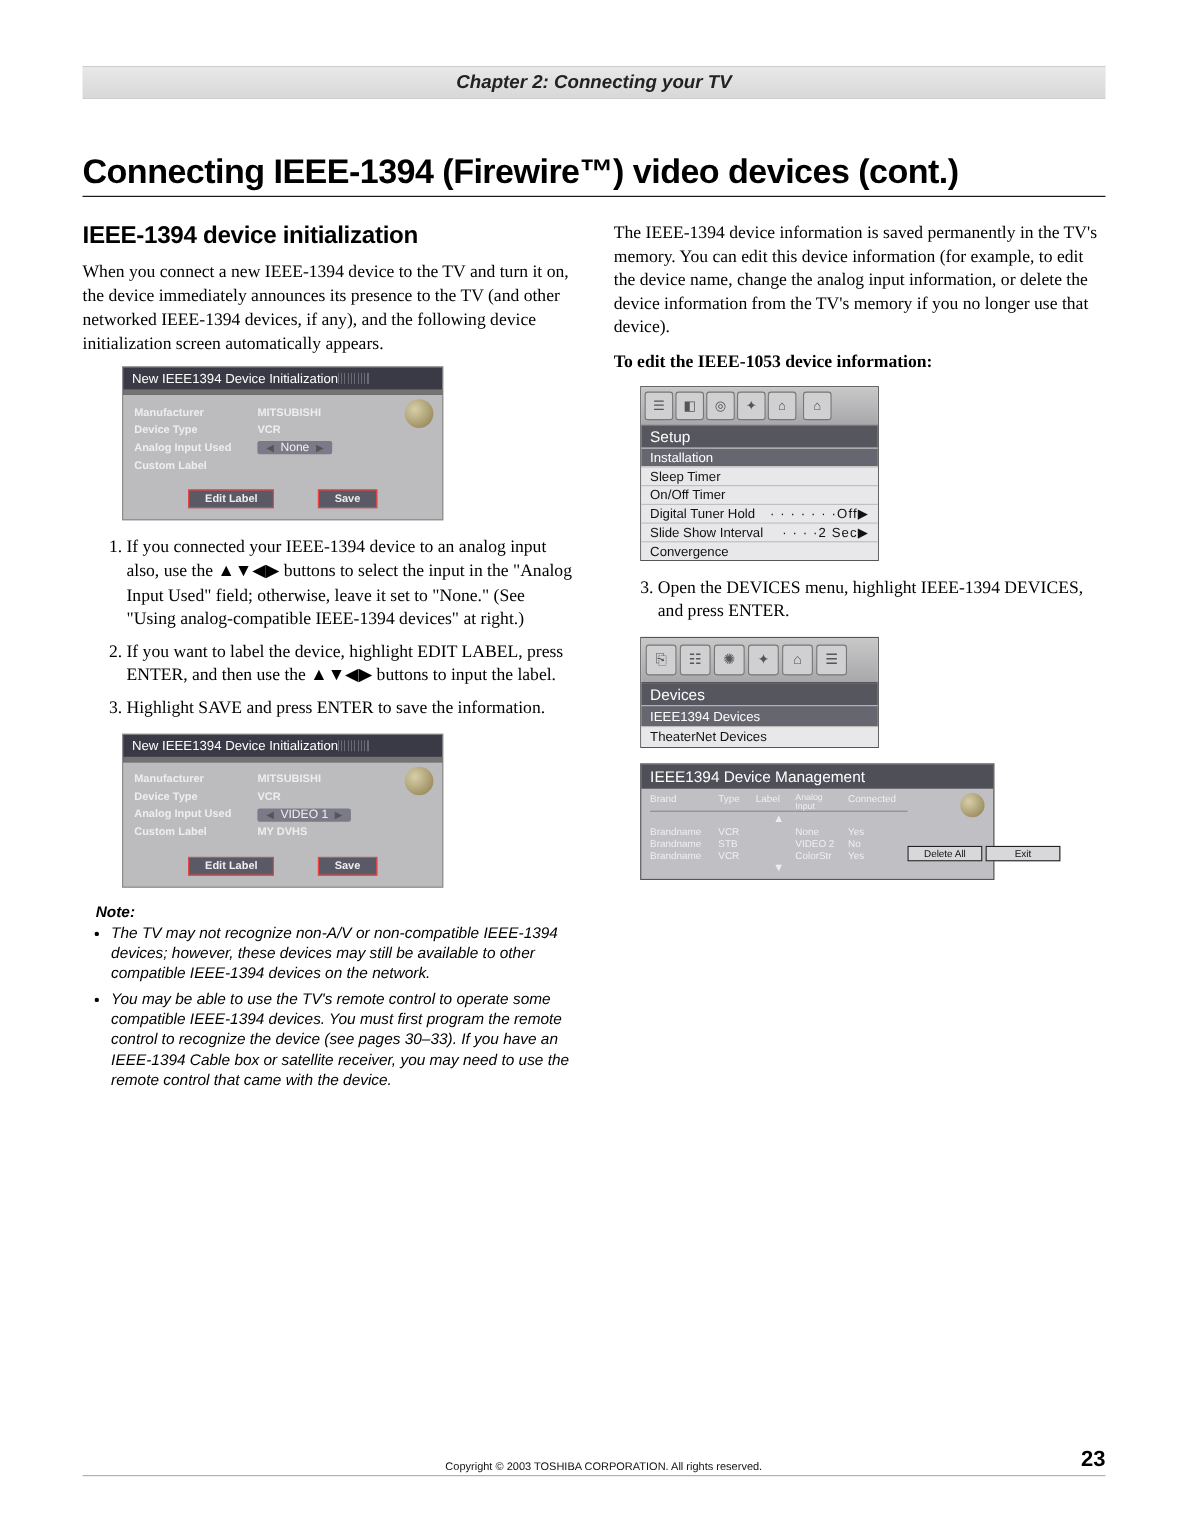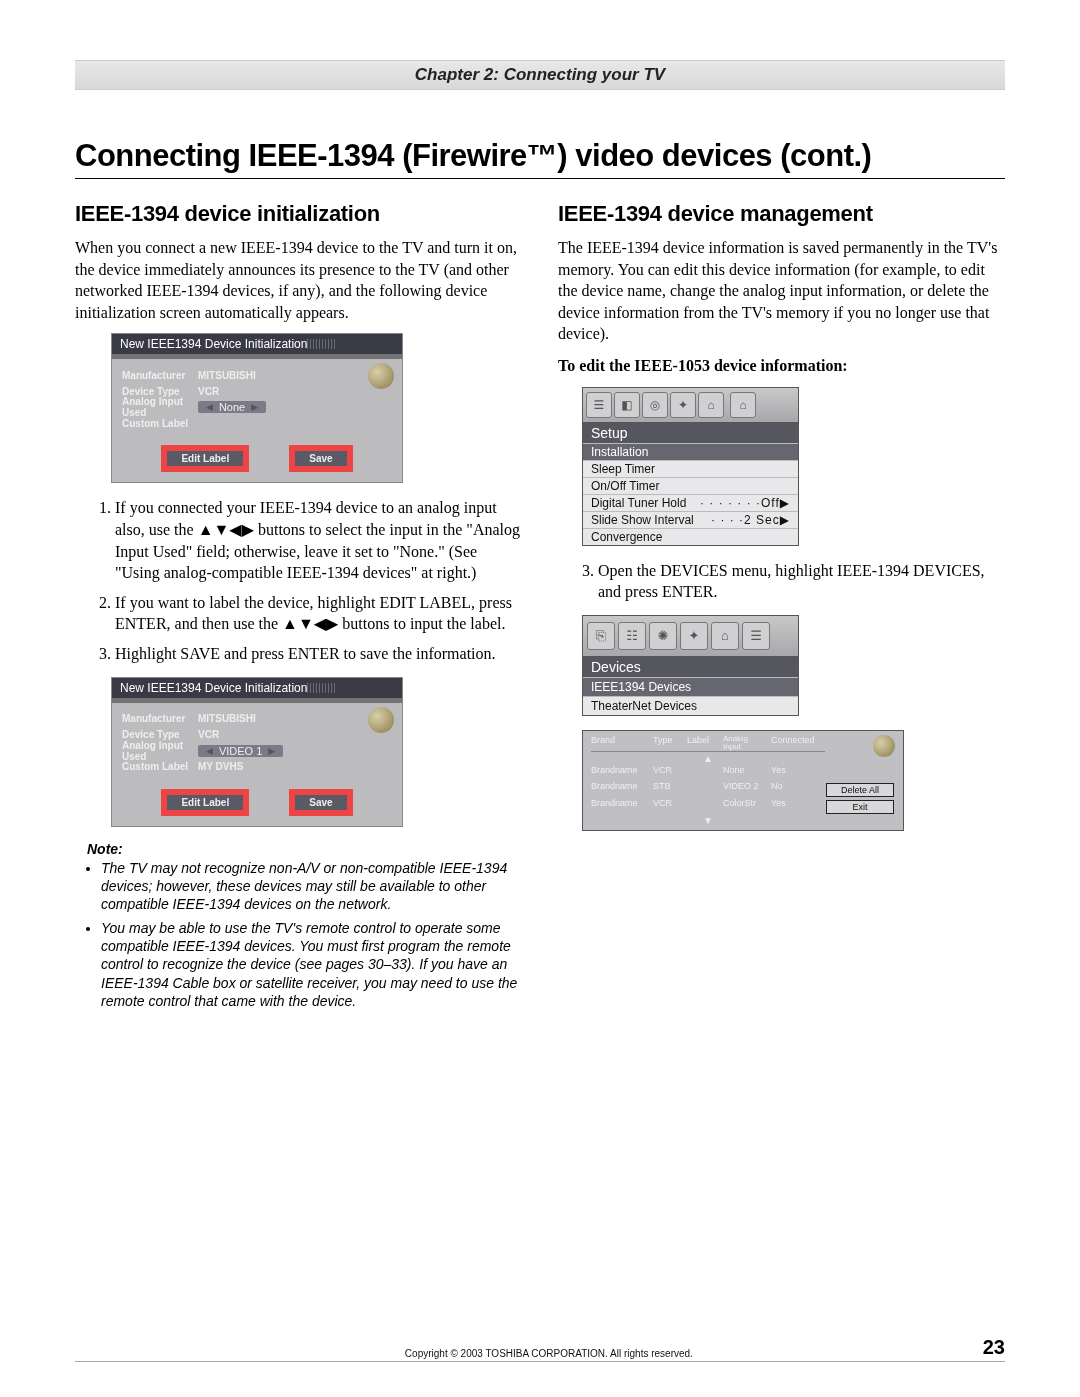--- a/index.html
+++ b/index.html
@@ -126,38 +126,38 @@
   .osd-init .title .dots {
     width: 30px; height: 10px;
     background: repeating-linear-gradient(90deg,#6b6b78 0 1px,#3a3a46 1px 3px);
   }
   .osd-init .body {
     padding: 8px 10px 6px 10px;
     color: #f0f0f0;
     position: relative;
   }
   .osd-init .row { display: flex; align-items: center; height: 16px; }
-  .osd-init .lab { width: 76px; font-weight: bold; font-size: 10px; color: #eee; }
+  .osd-init .lab { width: 112px; font-weight: bold; font-size: 10px; color: #eee; }
   .osd-init .val { font-weight: bold; font-size: 10px; color: #eee; }
   .osd-init .sel {
     background: #7a7a88; padding: 0 8px; border-radius: 2px;
     display: inline-flex; align-items: center; gap: 6px;
   }
   .osd-init .sel .tri { font-size: 9px; color: #555; }
   .osd-init .globe {
     position: absolute; right: 8px; top: 4px;
     width: 26px; height: 26px; border-radius: 50%;
     background: radial-gradient(circle at 35% 35%, #d8cfa8, #8a7a4a);
   }
   .osd-init .btnrow {
     display: flex; gap: 40px; justify-content: center;
     padding: 8px 0 10px 0;
   }
   .osd-init .btn {
-    background: #5a5a66; border: 6px solid #ef4444;
+    background: #5a5a66; border: 1px solid #ef4444;
     padding: 2px 14px; font-size: 10px; font-weight: bold; color: #eee;
   }
   
   .osd-setup {
     width: 215px; margin: 8px 0 14px 24px;
     border: 1px solid #555; font-family: Arial, sans-serif;
   }
   .osd-setup .iconrow {
     background: linear-gradient(#c8c8c8,#a8a8ac); height: 30px;
     display: flex; align-items: center; gap: 2px; padding: 2px 3px;
@@ -220,21 +220,21 @@
   }
   .osd-mgmt .th { font-size: 9px; color: #f0f0f0; padding-bottom: 4px; border-bottom: 1px solid #888; }
   .osd-mgmt .th2 { font-size: 8px; line-height:1; color:#f0f0f0; text-align:left; border-bottom:1px solid #888; }
   .osd-mgmt .td { font-size: 9px; color: #f0f0f0; }
   .osd-mgmt .globe {
     position: absolute; right: 8px; top: 4px;
     width: 22px; height: 22px; border-radius: 50%;
     background: radial-gradient(circle at 35% 35%, #d8cfa8, #8a7a4a);
   }
   .osd-mgmt .btns {
-    grid-column: 6; display: flex; flex-direction: column; gap: 3px; align-items: center;
+    grid-column: 6; display: flex; flex-direction: row; gap: 3px; align-items: flex-end;
     margin-top: 18px;
   }
   .osd-mgmt .btn {
     background: #d8d8da; color: #111; border: 1px solid #222;
     font-size: 9px; padding: 1px 6px; width: 54px; text-align: center;
   }
   .osd-mgmt .arrw { text-align: center; font-size: 10px; color: #eee; }
   .footer {
     display: flex; justify-content: space-between; align-items: flex-end;
     margin-top: 320px;
@@ -334,21 +334,20 @@
       </div>
 
       <div class="note-head">Note:</div>
       <ul class="notes">
         <li>The TV may not recognize non-A/V or non-compatible IEEE-1394 devices; however, these devices may still be available to other compatible IEEE-1394 devices on the network.</li>
         <li>You may be able to use the TV's remote control to operate some compatible IEEE-1394 devices. You must first program the remote control to recognize the device (see pages 30–33). If you have an IEEE-1394 Cable box or satellite receiver, you may need to use the remote control that came with the device.</li>
       </ul>
     </div>
 
     <div class="col">
-      <h2 class="section">IEEE-1394 device management</h2>
       <p class="body">The IEEE-1394 device information is saved permanently in the TV's memory. You can edit this device information (for example, to edit the device name, change the analog input information, or delete the device information from the TV's memory if you no longer use that device).</p>
       <p class="body bold-run">To edit the IEEE-1053 device information:</p>
 
 
       <div class="osd-setup">
         <div class="iconrow">
           <span class="ic">☰</span>
           <span class="ic">◧</span>
           <span class="ic">◎</span>
           <span class="ic">✦</span>
@@ -395,20 +394,21 @@
           <span class="ic">⌂</span>
           <span class="ic">☰</span>
         </div>
         <div class="hdr">Devices</div>
         <div class="item hi">IEEE1394 Devices</div>
         <div class="item">TheaterNet Devices</div>
       </div>
 
 
       <div class="osd-mgmt">
+        <div class="hdr">IEEE1394 Device Management</div>
         <div class="tbl">
           <div class="globe"></div>
           <div class="th">Brand</div>
           <div class="th">Type</div>
           <div class="th">Label</div>
           <div class="th2">Analog<br>Input</div>
           <div class="th">Connected</div>
           <div></div>
 
           <div class="arrw" style="grid-column:1/6">▲</div>

